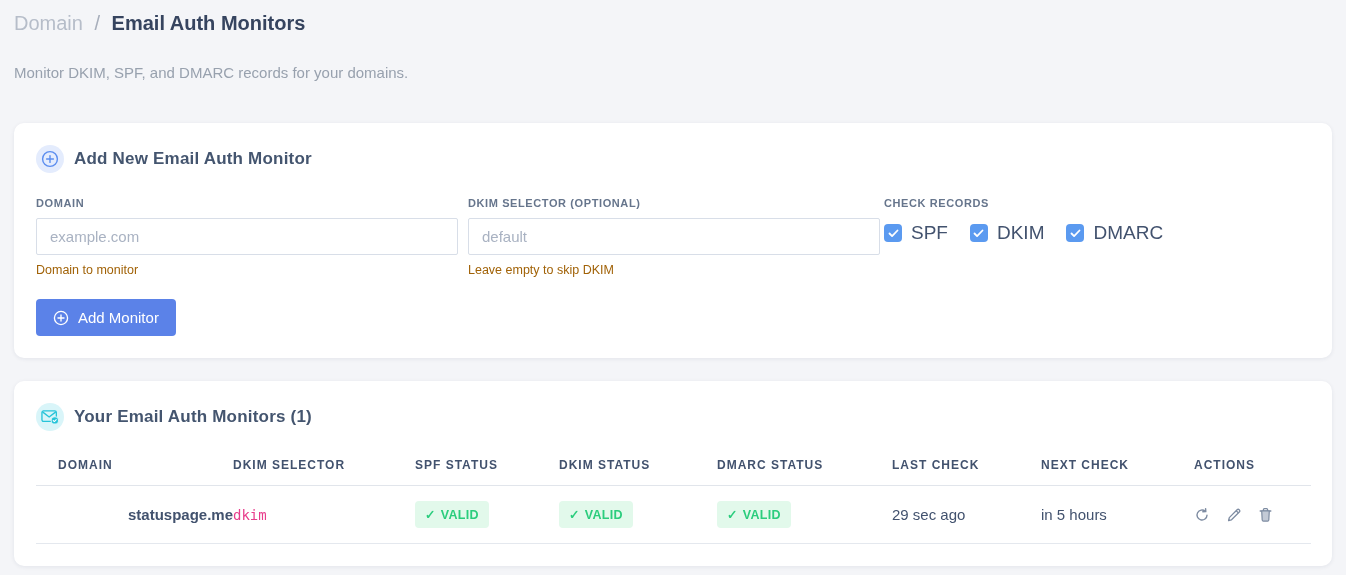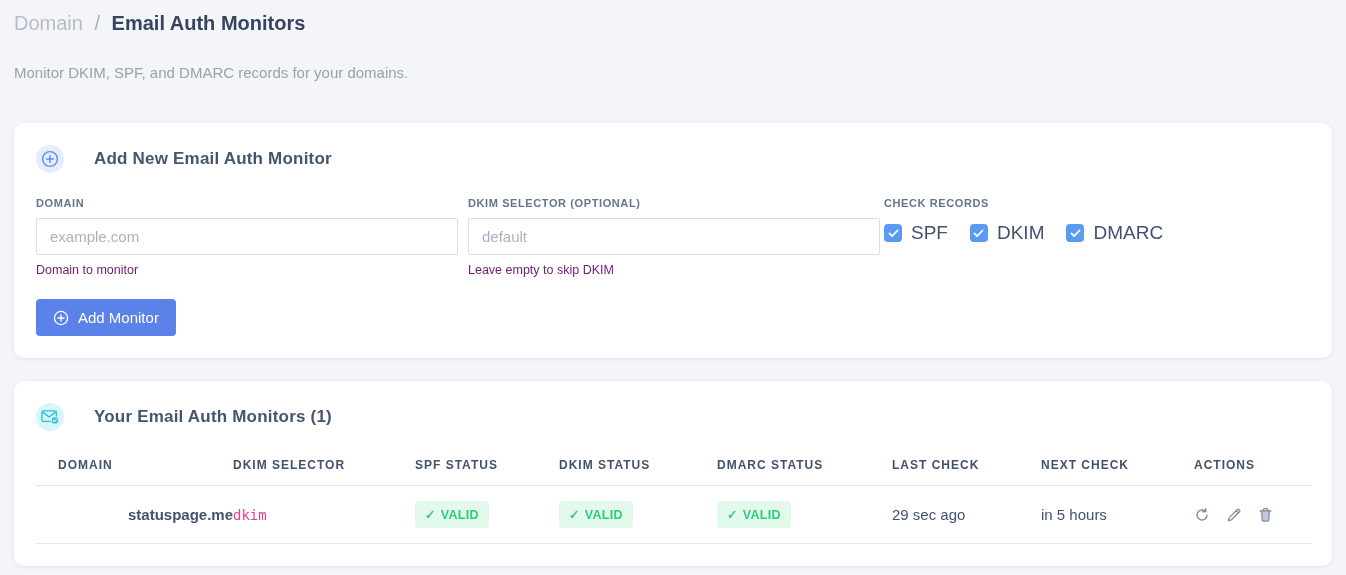--- a/index.html
+++ b/index.html
@@ -23,21 +23,21 @@
   
   .card {
     background:#ffffff;
     border-radius:10px;
     box-shadow:0 1px 4px rgba(23,43,77,0.08);
     padding:22px;
   }
   .card-add { margin-top:42px; }
   .card-monitors { margin-top:23px; padding-bottom:22px; }
 
-  .card-header { display:flex; align-items:center; gap:30px; }
+  .card-header { display:flex; align-items:center; gap:10px; }
   .icon-circle {
     width:28px; height:28px; border-radius:50%;
     display:flex; align-items:center; justify-content:center; flex:0 0 auto;
   }
   .icon-circle.blue { background:#e4ecfd; }
   .icon-circle.cyan { background:#d9f5f9; }
   .card-title { font-size:17px; font-weight:700; color:#44556f; letter-spacing:0.2px; }
 
   
   .form-row { display:flex; margin-top:24px; align-items:flex-start; }
@@ -46,21 +46,21 @@
     letter-spacing:0.6px; margin-bottom:9px;
   }
   .text-input {
     width:100%; height:37px;
     border:1px solid #d8dee8; border-radius:2px;
     padding:0 13px; font-size:15px; color:#42526e;
     font-family:"Liberation Sans", sans-serif;
     outline:none; background:#fff;
   }
   .text-input::placeholder { color:#a9b2c2; }
-  .field-help { margin-top:8px; font-size:12.5px; color:#701a75; }
+  .field-help { margin-top:8px; font-size:12.5px; color:#a16207; }
 
   .col-domain { width:422px; }
   .col-dkim   { width:412px; margin-left:10px; }
   .col-checks { margin-left:4px; }
 
   .checks-row { display:flex; align-items:center; gap:22px; margin-top:13px; }
   .check-group { display:flex; align-items:center; gap:9px; cursor:pointer; }
   .checkbox {
     width:18px; height:18px; border-radius:4px;
     background:#5b9af0; display:flex; align-items:center; justify-content:center;

